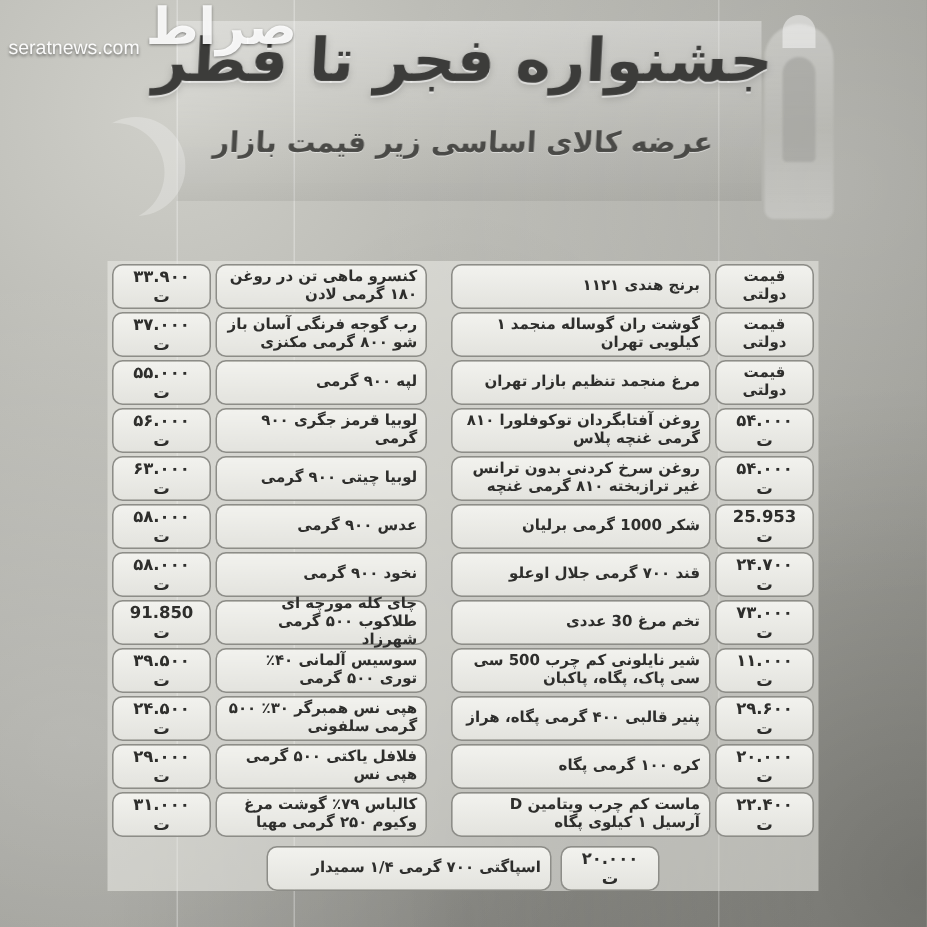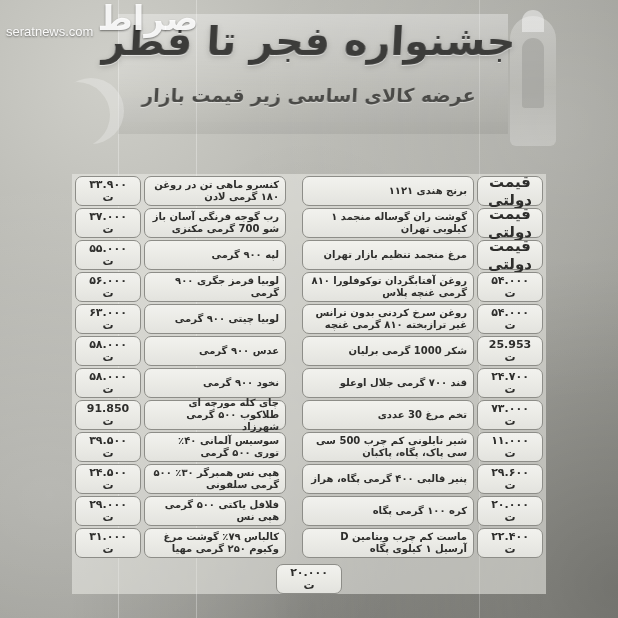--- a/index.html
+++ b/index.html
@@ -211,21 +211,21 @@
   }
   .cell.price {
     justify-content: center;
     text-align: center;
     width: 66px;
     height: 30px;
     font-size: 11px;
     letter-spacing: 0.3px;
   }
   .cell.price.gov {
-    font-size: 15px;
+    font-size: 10px;
     letter-spacing: 0;
   }
   .spacer-col {
     width: 10px;
   }
   .bottom-row {
     position: relative;
     display: flex;
     justify-content: center;
     align-items: center;
@@ -279,21 +279,21 @@
           </tr>
           <tr>
             <td>
               <div class="cell price gov">قیمت دولتی</div>
             </td>
             <td>
               <div class="cell name">گوشت ران گوساله منجمد ۱ کیلویی تهران</div>
             </td>
             <td class="spacer-col"></td>
             <td>
-              <div class="cell name">رب گوجه فرنگی آسان باز شو 700 گرمی مکنزی</div>
+              <div class="cell name">رب گوجه فرنگی آسان باز شو ۸۰۰ گرمی مکنزی</div>
             </td>
             <td>
               <div class="cell price">۳۷.۰۰۰ ت</div>
             </td>
           </tr>
           <tr>
             <td>
               <div class="cell price gov">قیمت دولتی</div>
             </td>
             <td>
@@ -439,15 +439,16 @@
               <div class="cell name">کالباس ۷۹٪ گوشت مرغ وکیوم ۲۵۰ گرمی مهیا</div>
             </td>
             <td>
               <div class="cell price">۳۱.۰۰۰ ت</div>
             </td>
           </tr>
         </tbody>
     </table>
     <div class="bottom-row">
       <div class="cell price">۲۰.۰۰۰ ت</div>
+      <div class="cell name">اسپاگتی ۷۰۰ گرمی ۱/۴ سمیدار</div>
     </div>
   </div>
 </div>
 
 </body></html>

